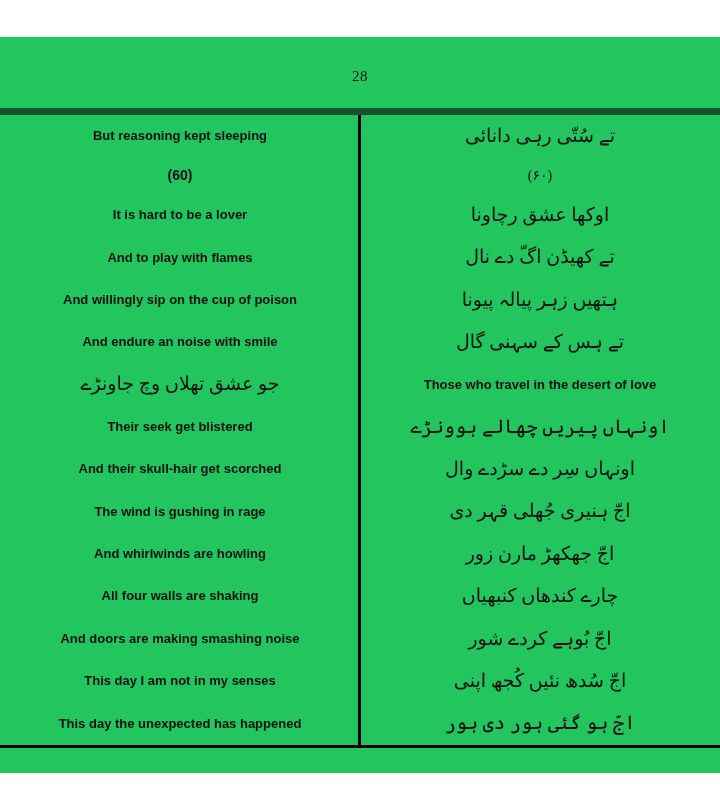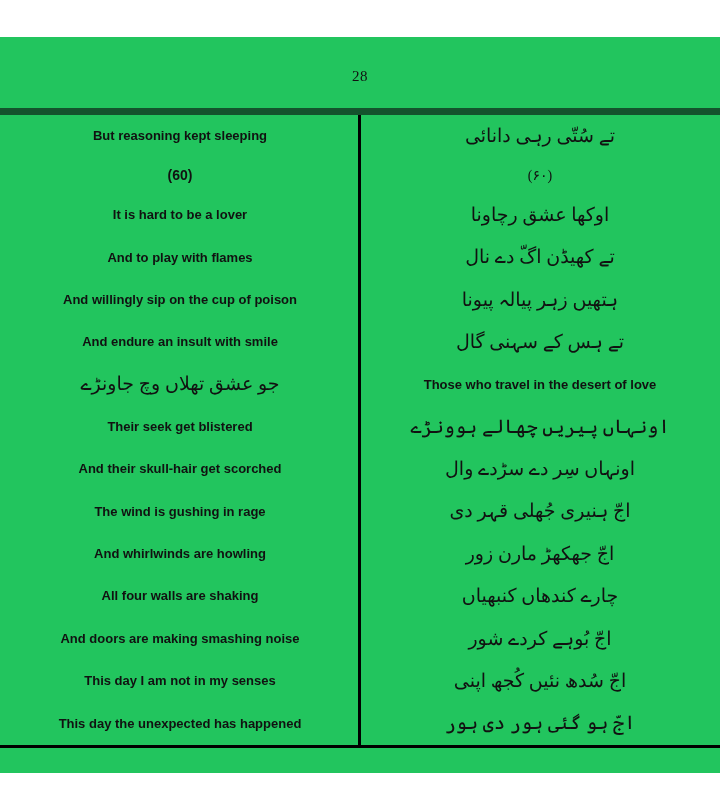--- a/index.html
+++ b/index.html
@@ -109,21 +109,21 @@
     <div class="cell cell-en">And to play with flames</div>
     <div class="cell cell-ur" dir="rtl">تے کھیڈن اگّ دے نال</div>
   </div>
 
   <div class="row">
     <div class="cell cell-en">And willingly sip on the cup of poison</div>
     <div class="cell cell-ur" dir="rtl">ہتھیں زہر پیالہ پیونا</div>
   </div>
 
   <div class="row">
-    <div class="cell cell-en">And endure an insult with smile</div>
+    <div class="cell cell-en">And endure an noise with smile</div>
     <div class="cell cell-ur" dir="rtl">تے ہس کے سہنی گال</div>
   </div>
 
   <div class="row">
     <div class="cell cell-ur" dir="rtl">جو عشق تھلاں وچ جاونڑے</div>
     <div class="cell cell-en">Those who travel in the desert of love</div>
   </div>
 
 
   <div class="row">

